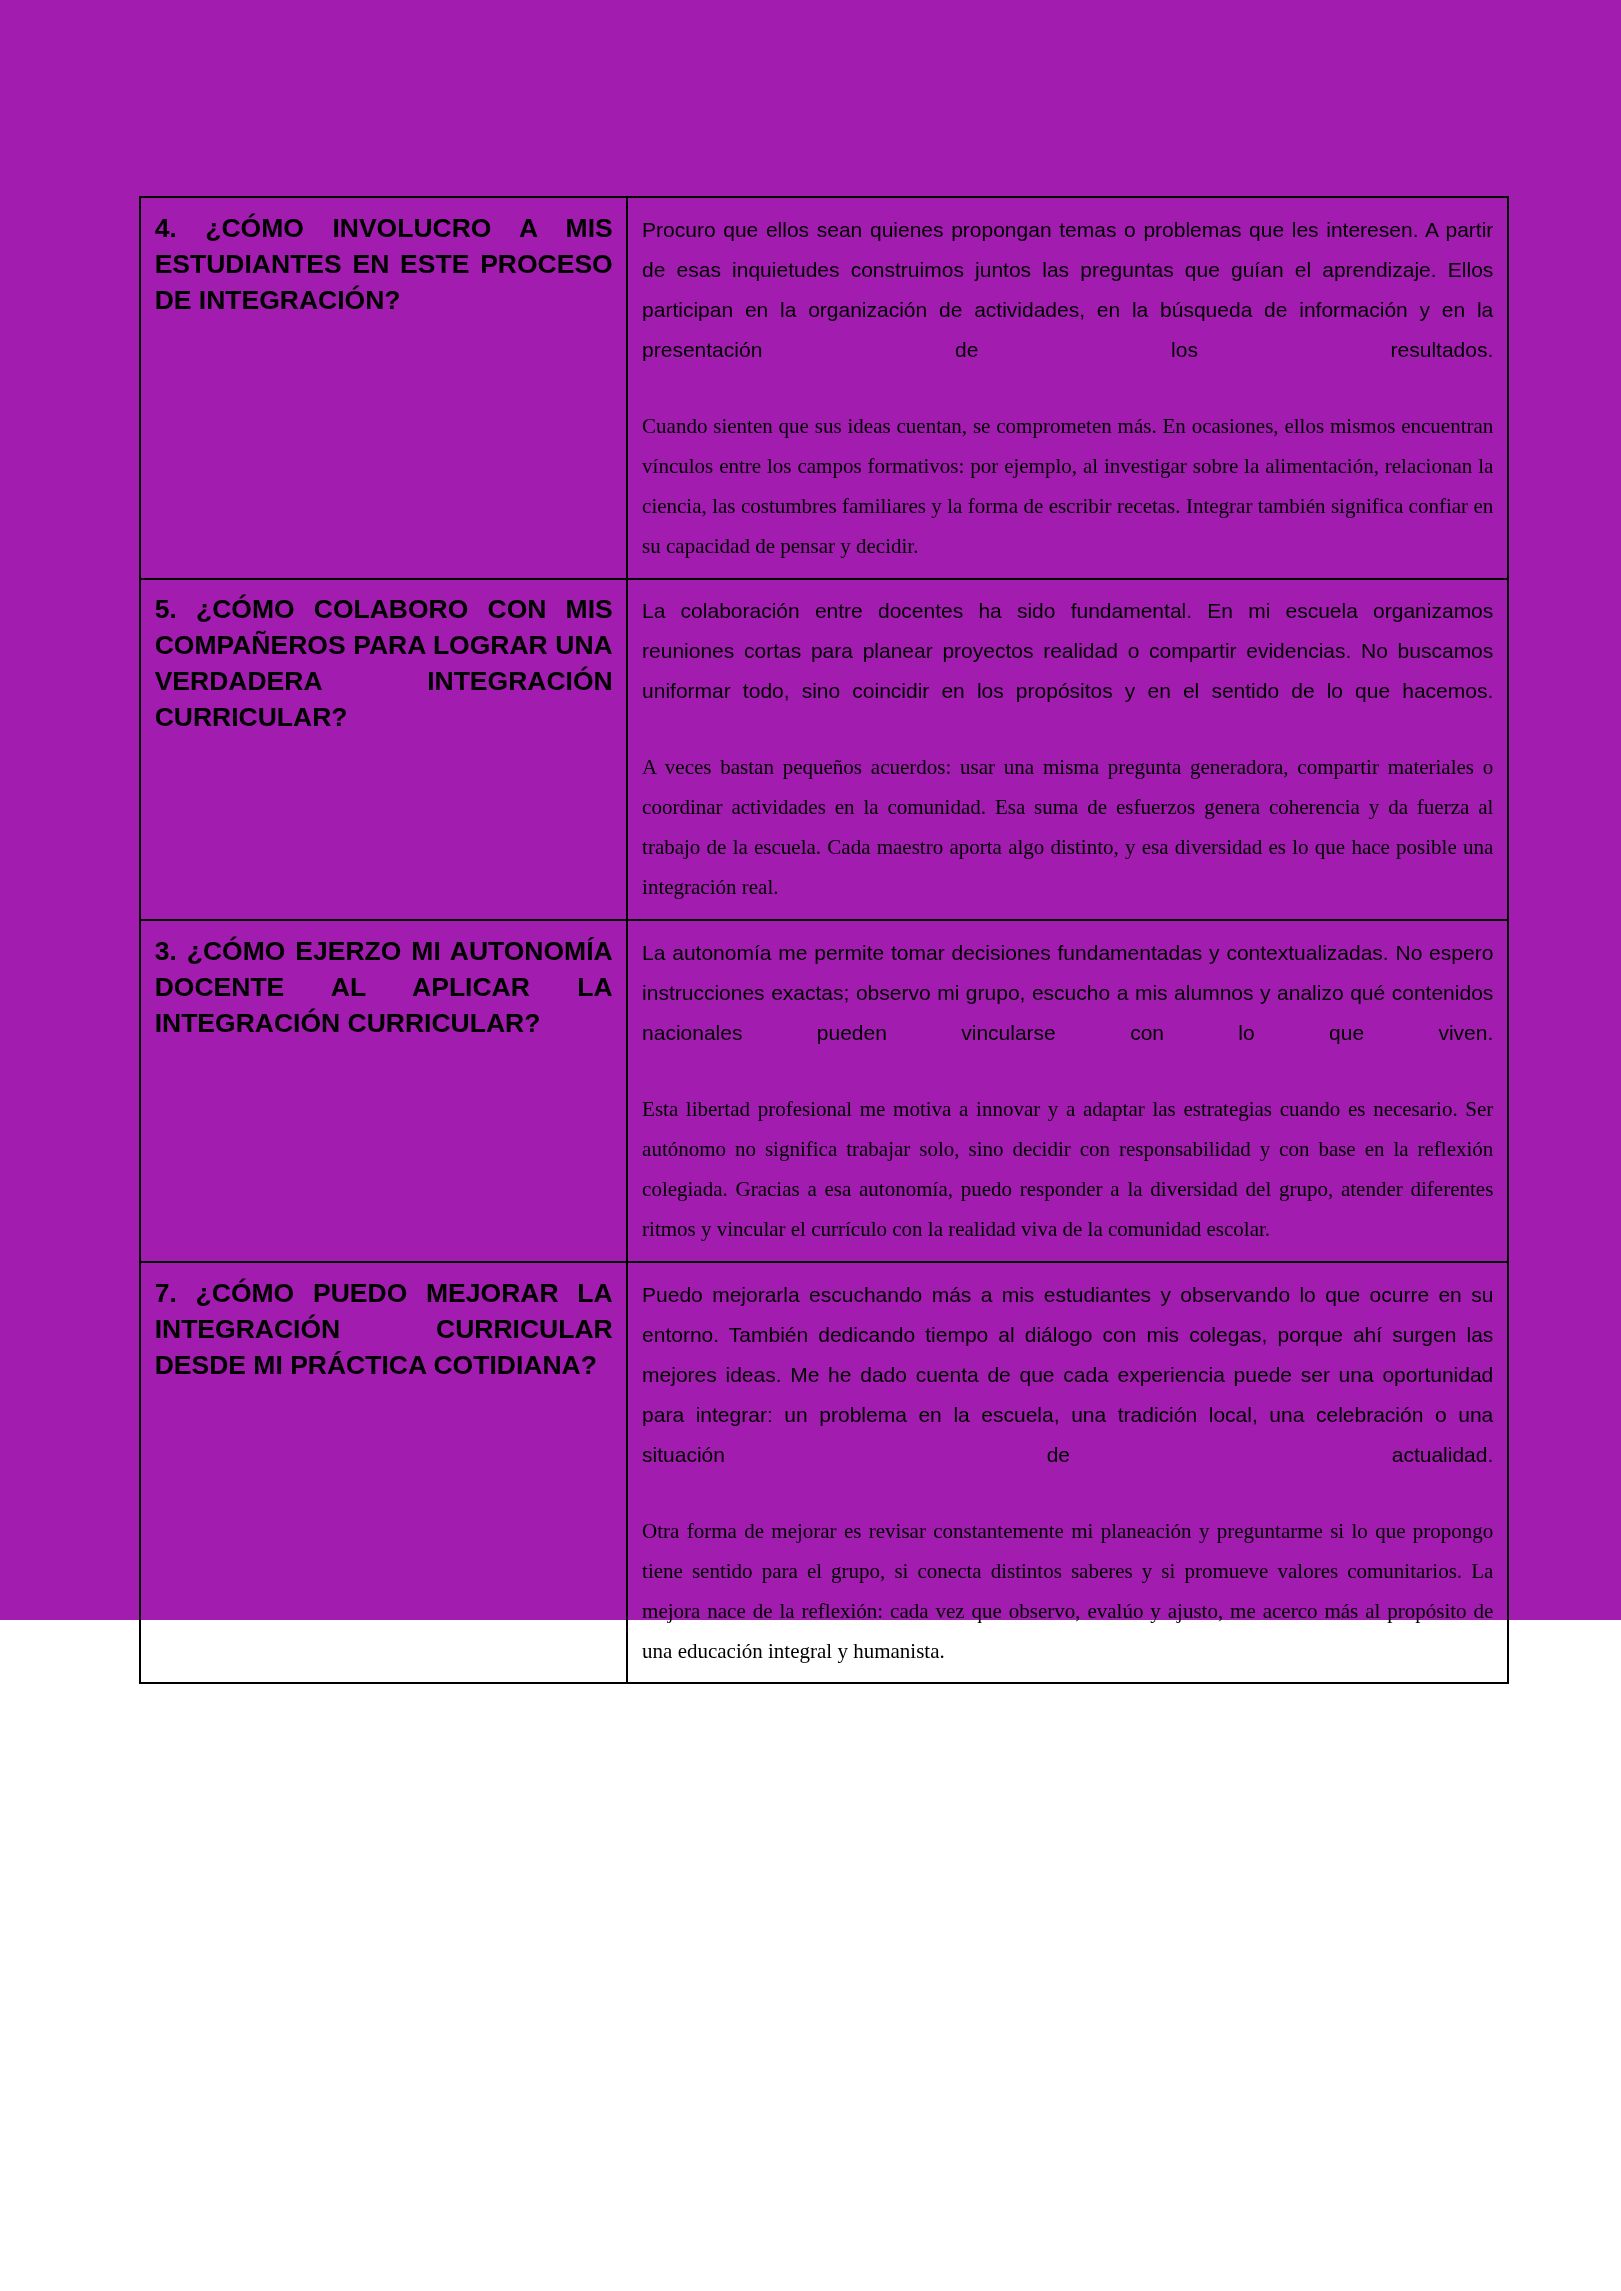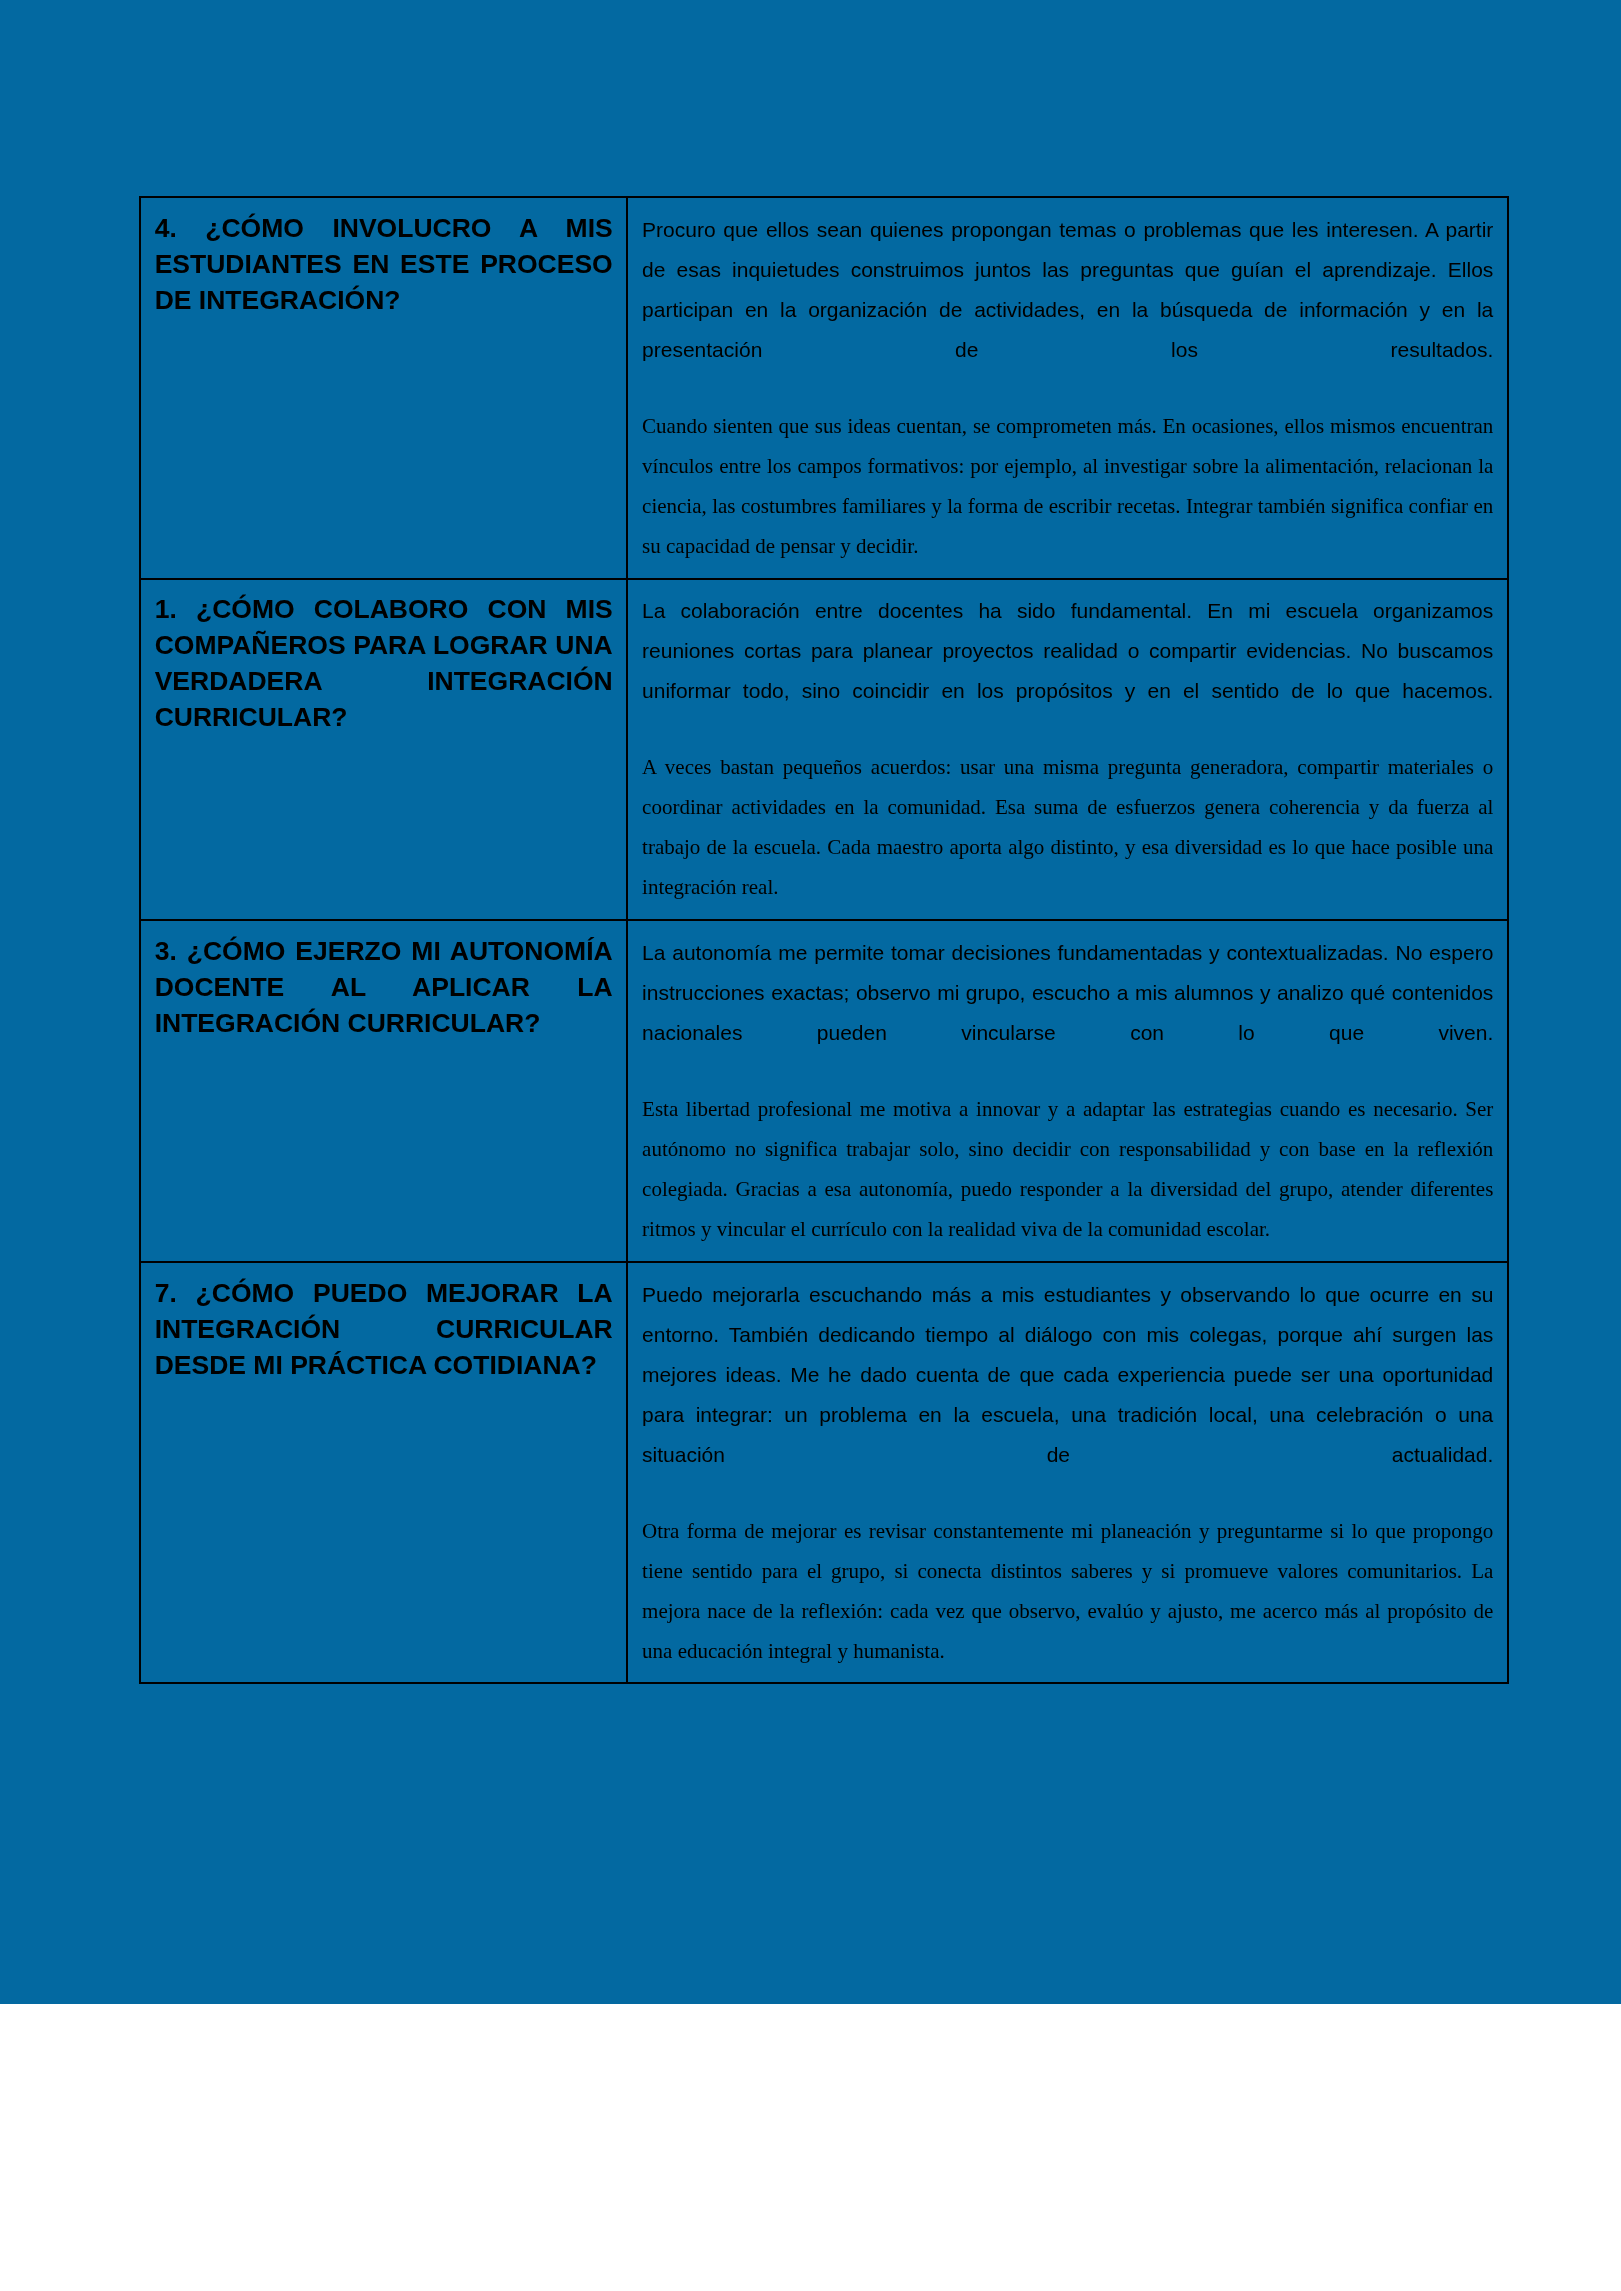--- a/index.html
+++ b/index.html
@@ -12,22 +12,22 @@
       height: 2292px;
       position: relative;
       font-family: "Liberation Sans", sans-serif;
       color: #000000;
     }
     .page {
       position: absolute;
       left: 0;
       top: 0;
       width: 1621px;
-      height: 2004px;
-      background: #0369a1;
+      height: 1620px;
+      background: #a21caf;
     }
     table.qa {
       position: absolute;
       left: 139px;
       top: 196px;
       width: 1370px;
       border-collapse: collapse;
       table-layout: fixed;
     }
     table.qa td {
@@ -85,21 +85,21 @@
   <table class="qa">
     <tbody>
       <tr>
         <td class="q">4. ¿CÓMO INVOLUCRO A MIS ESTUDIANTES EN ESTE PROCESO DE INTEGRACIÓN?</td>
         <td class="a">
           <p>Procuro que ellos sean quienes propongan temas o problemas que les interesen. A partir de esas inquietudes construimos juntos las preguntas que guían el aprendizaje. Ellos participan en la organización de actividades, en la búsqueda de información y en la presentación de los resultados.</p>
           <p class="last">Cuando sienten que sus ideas cuentan, se comprometen más. En ocasiones, ellos mismos encuentran vínculos entre los campos formativos: por ejemplo, al investigar sobre la alimentación, relacionan la ciencia, las costumbres familiares y la forma de escribir recetas. Integrar también significa confiar en su capacidad de pensar y decidir.</p>
         </td>
       </tr>
       <tr>
-        <td class="q">1. ¿CÓMO COLABORO CON MIS COMPAÑEROS PARA LOGRAR UNA VERDADERA INTEGRACIÓN CURRICULAR?</td>
+        <td class="q">5. ¿CÓMO COLABORO CON MIS COMPAÑEROS PARA LOGRAR UNA VERDADERA INTEGRACIÓN CURRICULAR?</td>
         <td class="a">
           <p>La colaboración entre docentes ha sido fundamental. En mi escuela organizamos reuniones cortas para planear proyectos realidad o compartir evidencias. No buscamos uniformar todo, sino coincidir en los propósitos y en el sentido de lo que hacemos.</p>
           <p class="last">A veces bastan pequeños acuerdos: usar una misma pregunta generadora, compartir materiales o coordinar actividades en la comunidad. Esa suma de esfuerzos genera coherencia y da fuerza al trabajo de la escuela. Cada maestro aporta algo distinto, y esa diversidad es lo que hace posible una integración real.</p>
         </td>
       </tr>
       <tr>
         <td class="q">3. ¿CÓMO EJERZO MI AUTONOMÍA DOCENTE AL APLICAR LA INTEGRACIÓN CURRICULAR?</td>
         <td class="a">
           <p>La autonomía me permite tomar decisiones fundamentadas y contextualizadas. No espero instrucciones exactas; observo mi grupo, escucho a mis alumnos y analizo qué contenidos nacionales pueden vincularse con lo que viven.</p>
           <p class="last">Esta libertad profesional me motiva a innovar y a adaptar las estrategias cuando es necesario. Ser autónomo no significa trabajar solo, sino decidir con responsabilidad y con base en la reflexión colegiada. Gracias a esa autonomía, puedo responder a la diversidad del grupo, atender diferentes ritmos y vincular el currículo con la realidad viva de la comunidad escolar.</p>

